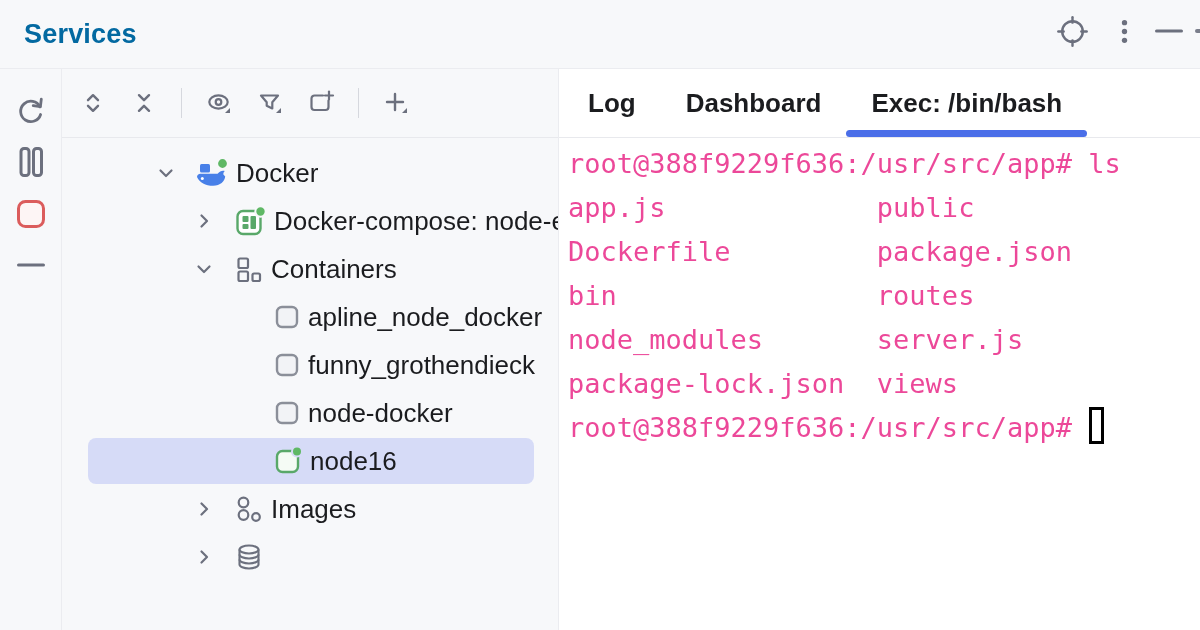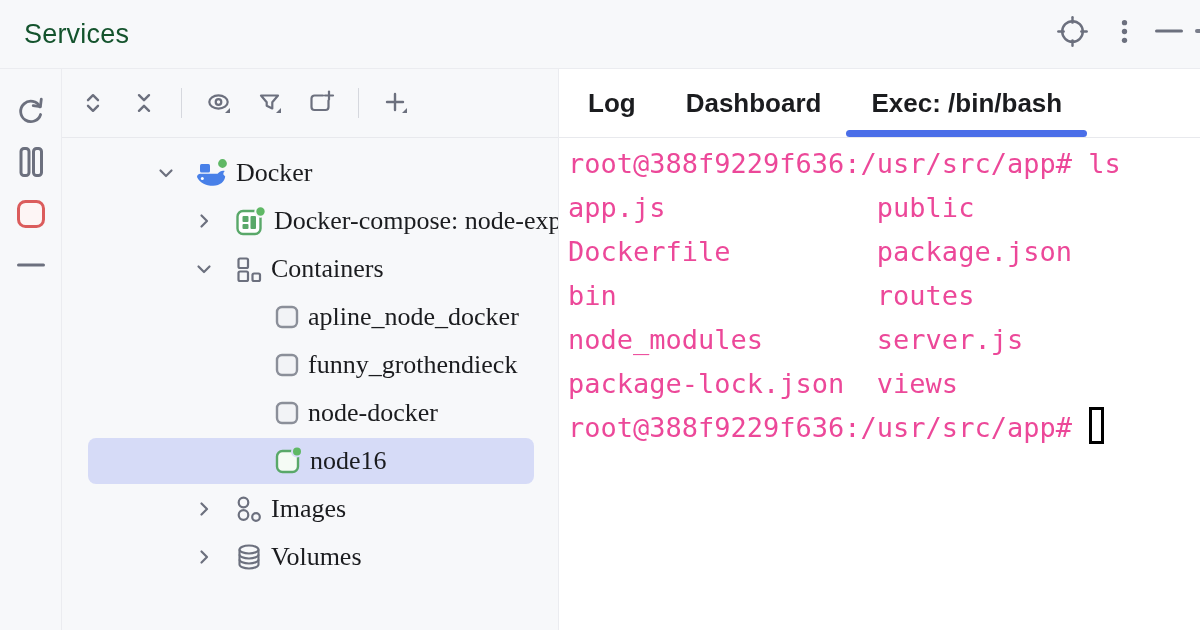--- a/index.html
+++ b/index.html
@@ -9,21 +9,21 @@
     background:#F7F8FA;
     color:#1B1C1F;
     position:relative;
   }
   
   .header {
     height:69px; border-bottom:1px solid #EBECF0;
     display:flex; align-items:center; position:relative;
     background:#F7F8FA;
   }
-  .title { font-size:27px; font-weight:400; color:#14532d; margin-left:24px; letter-spacing:.2px; }
+  .title { font-size:27px; font-weight:700; color:#0369a1; margin-left:24px; letter-spacing:.2px; }
   .hicon { position:absolute; width:34px; height:34px; top:14px; display:flex; align-items:center; justify-content:center; }
   .hicon svg { display:block; }
   .edge-sliver { position:absolute; right:0; top:29px; width:5px; height:4px; background:#7A7E8B; border-radius:2px 0 0 2px; }
 
   
   .body { display:flex; height:561px; }
   .strip {
     width:62px; border-right:1px solid #EBECF0; position:relative; background:#F7F8FA; flex:none;
   }
   .sicon { position:absolute; left:14px; width:34px; height:34px; display:flex; align-items:center; justify-content:center; }
@@ -33,21 +33,21 @@
   
   .tree-toolbar {
     height:69px; border-bottom:1px solid #E8E9ED;
     display:flex; align-items:center; padding-left:17px;
   }
   .ticon { width:28px; height:28px; margin-right:23px; position:relative; flex:none;
            display:flex; align-items:center; justify-content:center; }
   .tsep { width:1px; height:30px; background:#D6D8DE; margin-right:23px; flex:none; }
 
   
-  .tree { padding-top:11px;font-family:Liberation Serif, serif; }
+  .tree { padding-top:11px; }
   .row { height:48px; display:flex; align-items:center; position:relative; font-size:26px; color:#1B1C1F; }
   .row .chev { width:24px; height:24px; flex:none; display:flex; align-items:center; justify-content:center; z-index:1; }
   .row .ticn { flex:none; display:flex; align-items:center; justify-content:center; z-index:1; }
   .row .lbl { margin-left:7px; white-space:nowrap; z-index:1; }
   .lvl0 { padding-left:92px; } .lvl0 .chev { margin-right:15px; }
   .lvl1 { padding-left:130px; } .lvl1 .chev { margin-right:18px; }
   .lvl2 { padding-left:211px; }
   .row.selected::before {
     content:""; position:absolute; left:26px; right:24px; top:1px; bottom:1px;
     background:#D6DBF7; border-radius:8px;
@@ -280,21 +280,20 @@
             </svg>
           </span>
           <span class="ticn">
             <svg width="30" height="30" viewBox="0 0 30 30" fill="none" stroke="#6C707E" stroke-width="2.1">
       <ellipse cx="15" cy="7.5" rx="9.5" ry="4"></ellipse>
       <path d="M5.5 7.5 V22.5 a9.5 4 0 0 0 19 0 V7.5"></path>
       <path d="M5.5 12.5 a9.5 4 0 0 0 19 0"></path>
       <path d="M5.5 17.5 a9.5 4 0 0 0 19 0"></path>
     </svg>
           </span>
-          <span class="lbl">Volumes</span>
         </div>
       </div>
   </div>
 
   <div class="right-panel">
     <div class="tabbar" id="tabbar">
         <div class="tab">Log</div>
         <div class="tab">Dashboard</div>
         <div class="tab active">Exec: /bin/bash</div>
       </div>

